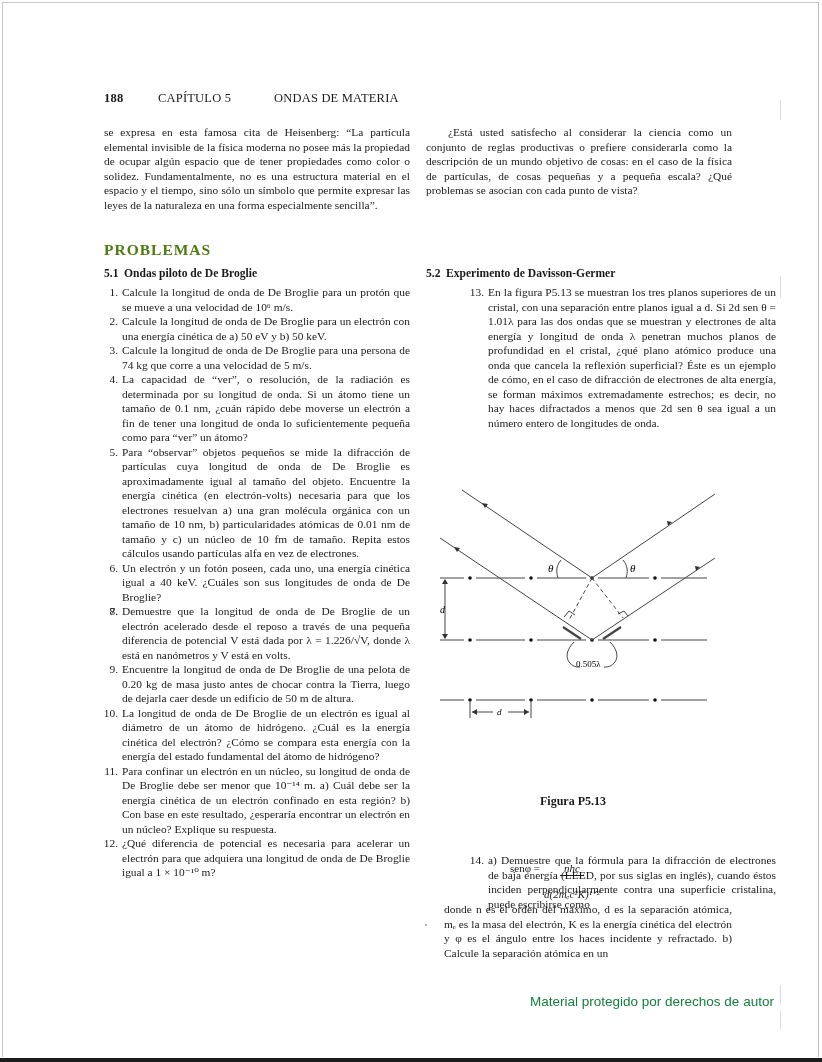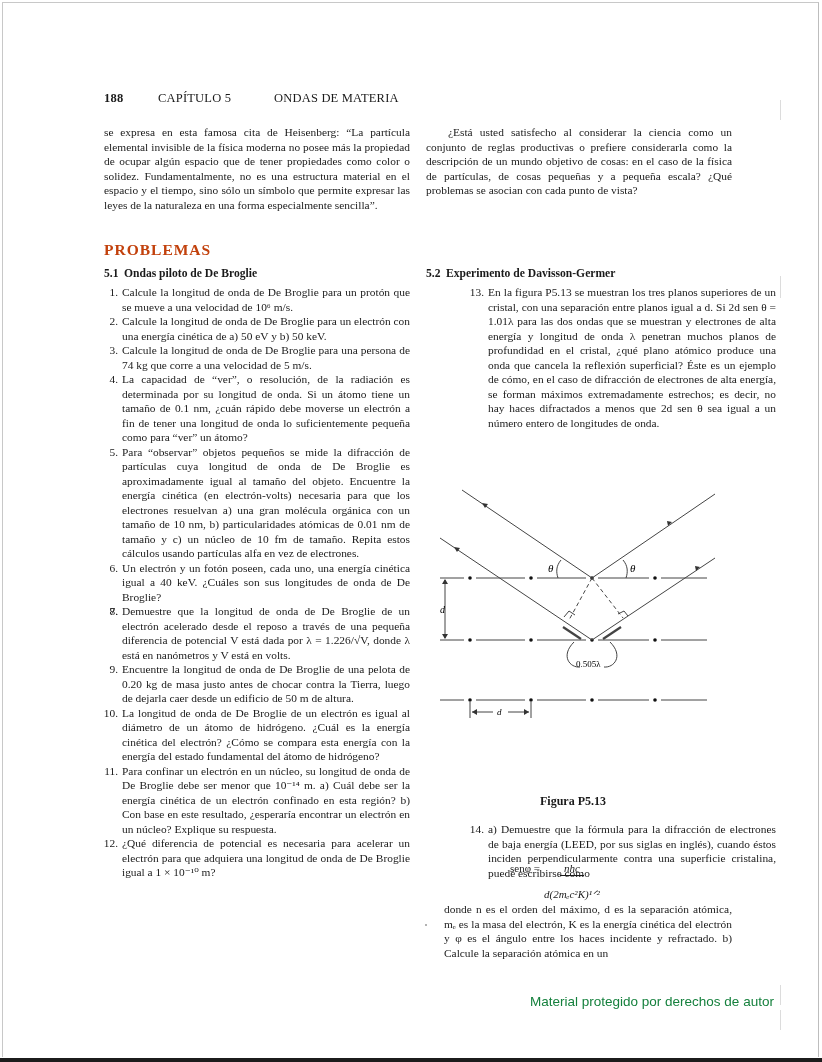--- a/index.html
+++ b/index.html
@@ -14,21 +14,21 @@
   .running-head .pnum { font-weight: bold; position: absolute; left: 0; }
   .running-head .chap { position: absolute; left: 54px; white-space: nowrap; }
   .running-head .chtitle { position: absolute; left: 170px; white-space: nowrap; }
 
   .para { position: absolute; font-size: 11.4px; line-height: 14.5px; text-align: justify; }
   .para.left { left: 104px; width: 306px; }
   .para.right { left: 426px; width: 306px; }
   .indent { text-indent: 22px; }
 
   .problems-heading { position: absolute; left: 104px; top: 241px; font-size: 15.5px; font-weight: bold;
-                      letter-spacing: 1px; color: #c2410c; }
+                      letter-spacing: 1px; color: #4d7c0f; }
   .section-heading { position: absolute; font-size: 11.6px; font-weight: bold; white-space: nowrap; }
   .section-heading .snum { display: inline-block; width: 20px; }
 
   .plist { position: absolute; margin: 0; padding: 0; list-style: none; font-size: 11.4px; line-height: 14.5px; }
   .plist li { position: relative; padding-left: 18px; text-align: justify; }
   .plist li .num { position: absolute; left: 0; width: 14px; text-align: right; }
   .plist.left { left: 104px; width: 306px; top: 285px; }
   .plist.left li.dbl .num { left: -6px; width: 20px; }
   .plist.right { left: 426px; width: 306px; margin-left: 44px; }
   .plist.right li .num { left: -2px; width: 16px; }
@@ -181,21 +181,21 @@
     <line x1="101" y1="12" x2="101" y2="28"></line>
     <line x1="42" y1="22" x2="63" y2="22"></line>
     <line x1="78" y1="22" x2="99" y2="22"></line>
     <path d="M42,22 l5,-3 l0,6 z" fill="#333" stroke="none"></path>
     <path d="M99,22 l-5,-3 l0,6 z" fill="#333" stroke="none"></path>
   </g>
   <text x="67" y="25" font-size="9" font-style="italic" font-family="Liberation Serif, serif">d</text>
 </svg>
 <div class="fig-caption">Figura P5.13</div>
 
-<ol class="plist right" style="top:822px">
+<ol class="plist right" style="top:853px">
   <li><span class="num">14.</span><span>a) Demuestre que la fórmula para la difracción de electrones de baja energía (LEED, por sus siglas en inglés), cuando éstos inciden perpendicularmente contra una superficie cristalina, puede escribirse como</span></li>
 </ol>
 
 <div class="formula">
   <span class="lhs">senφ =</span>
   <span class="frac">
     <span class="num">nhc</span>
     <span class="den">d(2mₑc²K)¹ᐟ²</span>
   </span>
 </div>

